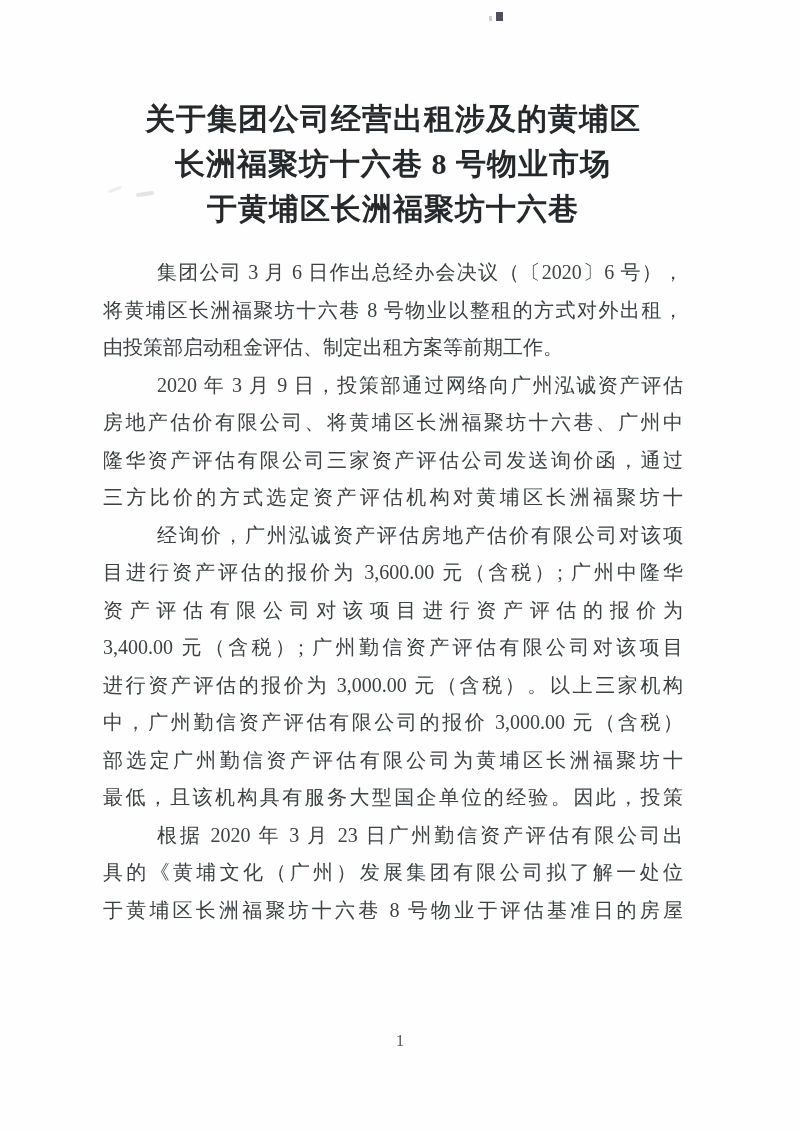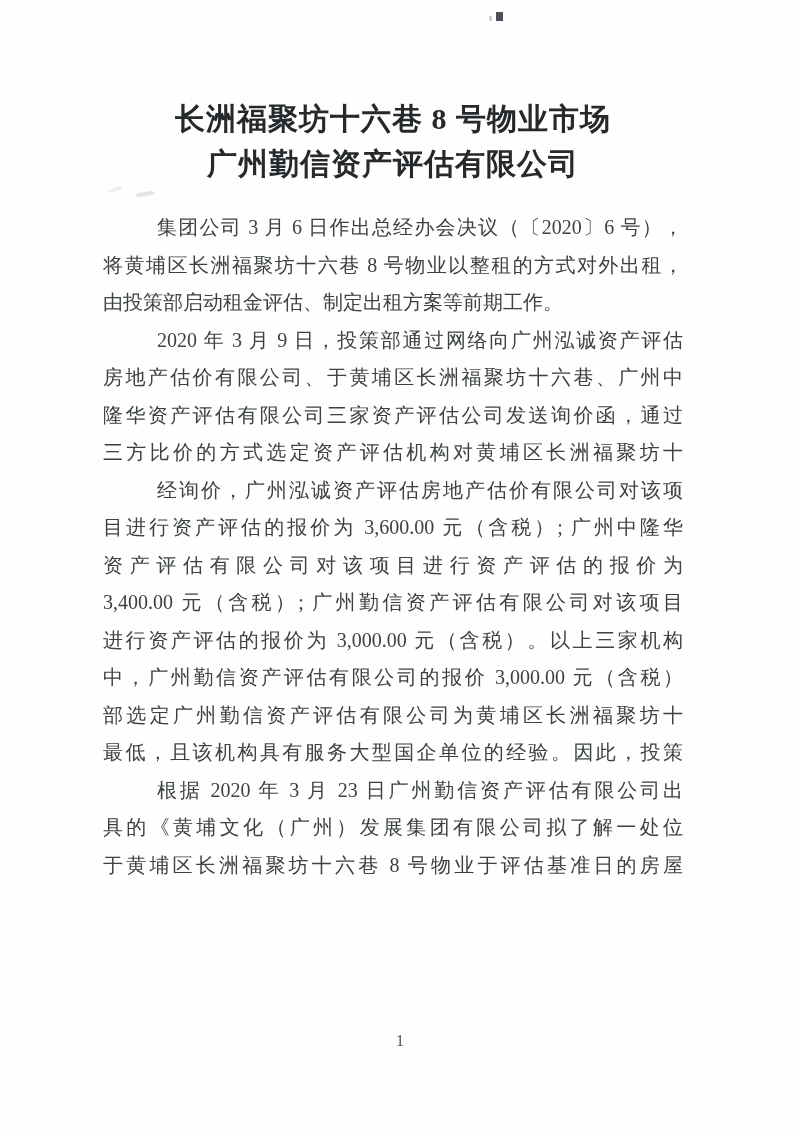--- a/index.html
+++ b/index.html
@@ -101,35 +101,36 @@
 
 <div class="page">
 
   <div class="speck-dark"></div>
   <div class="smudge-title"></div>
   <div class="smudge-left"></div>
 
   <div class="content">
 
     <div class="title-block">
+      <div class="title-line">关于集团公司经营出租涉及的黄埔区</div>
       <div class="title-line">长洲福聚坊十六巷 8 号物业市场</div>
-      <div class="title-line">广州勤信资产评估有限公司</div>
+      <div class="title-line">于黄埔区长洲福聚坊十六巷</div>
     </div>
 
     <div class="body-block">
 
       <div class="para">
         <div class="line jl ind">集团公司 3 月 6 日作出总经办会决议（〔2020〕6 号），</div>
         <div class="line jl">将黄埔区长洲福聚坊十六巷 8 号物业以整租的方式对外出租，</div>
         <div class="line">由投策部启动租金评估、制定出租方案等前期工作。</div>
       </div>
 
       <div class="para">
         <div class="line jl ind">2020 年 3 月 9 日，投策部通过网络向广州泓诚资产评估</div>
-        <div class="line jl">房地产估价有限公司、于黄埔区长洲福聚坊十六巷、广州中</div>
+        <div class="line jl">房地产估价有限公司、将黄埔区长洲福聚坊十六巷、广州中</div>
         <div class="line jl">隆华资产评估有限公司三家资产评估公司发送询价函，通过</div>
         <div class="line jl">三方比价的方式选定资产评估机构对黄埔区长洲福聚坊十</div>
       </div>
 
       <div class="para">
         <div class="line jl ind">经询价，广州泓诚资产评估房地产估价有限公司对该项</div>
         <div class="line jl">目进行资产评估的报价为 3,600.00 元（含税）; 广州中隆华</div>
         <div class="line jl">资产评估有限公司对该项目进行资产评估的报价为</div>
         <div class="line jl">3,400.00 元（含税）; 广州勤信资产评估有限公司对该项目</div>
         <div class="line jl">进行资产评估的报价为 3,000.00 元（含税）。以上三家机构</div>

